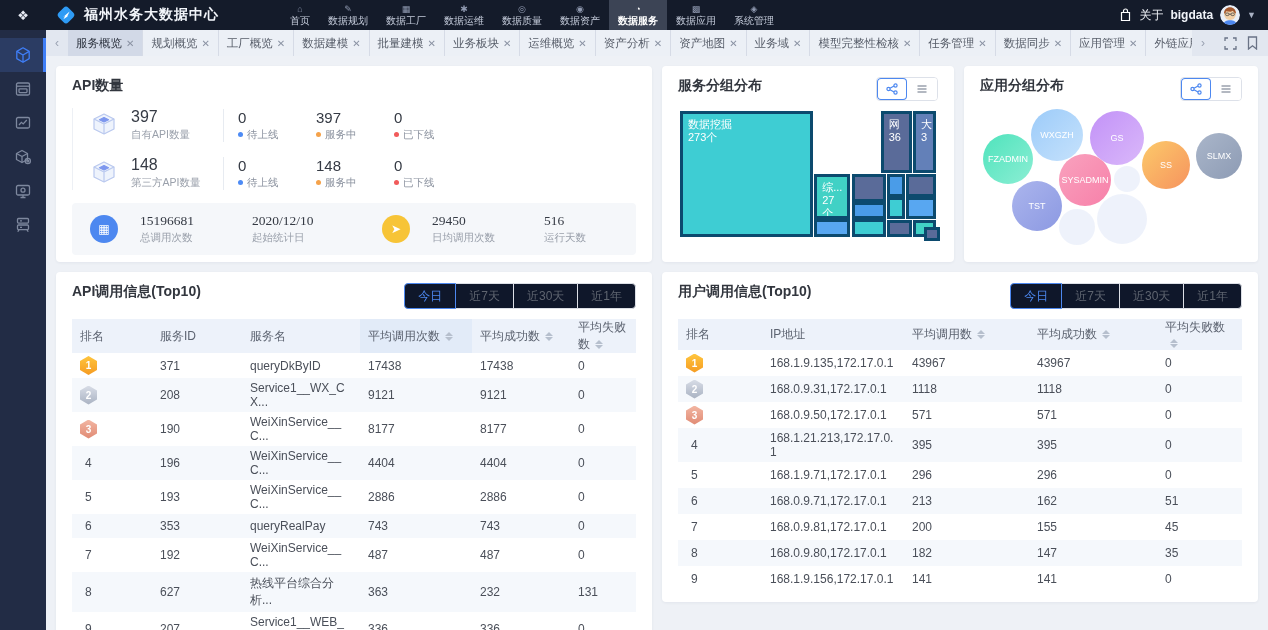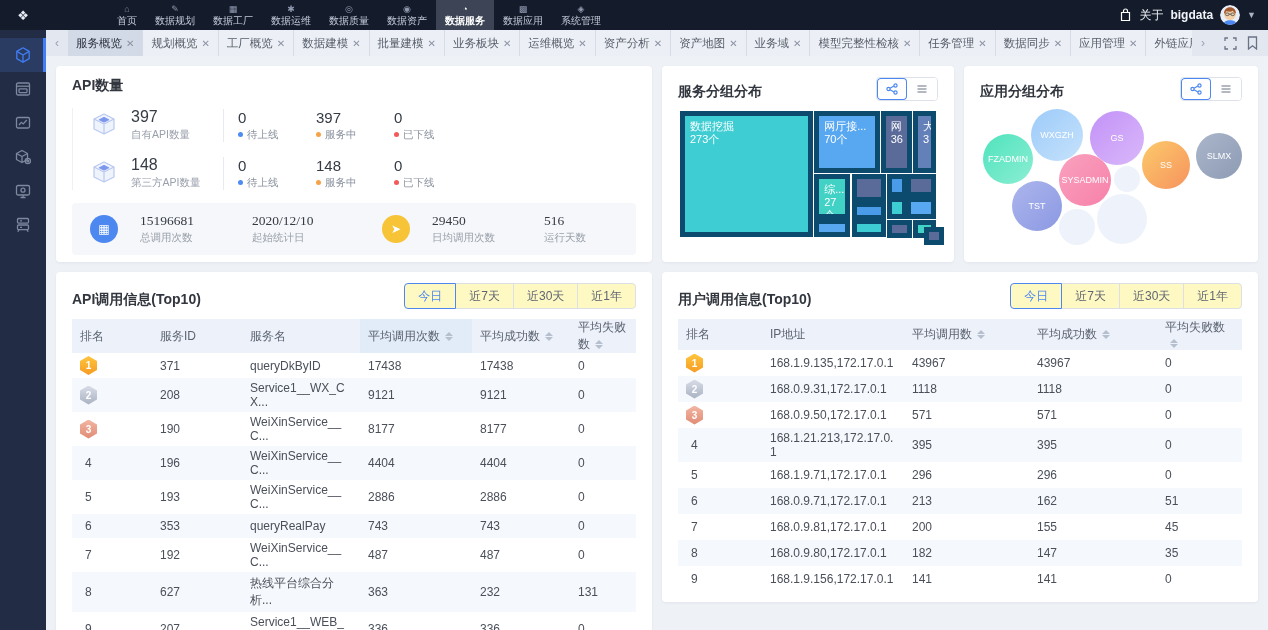--- a/index.html
+++ b/index.html
@@ -36,21 +36,21 @@
 
 .sidebar{position:absolute;top:30px;left:0;bottom:0;width:46px;background:#222c45;padding-top:8px;z-index:25;}
 .side-item{height:34px;display:flex;align-items:center;justify-content:center;color:#7e889e;cursor:pointer;}
 .side-item.active{background:#2b3c63;color:#3f7ef7;box-shadow:inset -3px 0 0 #3f7ef7;}
 
 
 .main{position:absolute;top:56px;left:46px;right:0;bottom:0;padding:10px;}
 .row1{display:flex;gap:10px;height:196px;}
 .row2{display:flex;gap:10px;margin-top:10px;align-items:flex-start;}
 .card{background:#fff;border-radius:4px;box-shadow:0 1px 3px rgba(30,50,90,.06);overflow:hidden;}
-.card-head{display:flex;align-items:flex-end;justify-content:space-between;padding:11px 16px 4px;}
+.card-head{display:flex;align-items:flex-start;justify-content:space-between;padding:11px 16px 4px;}
 .card-title{font-size:14px;font-weight:bold;color:#32363e;}
 
 
 .card-api{width:596px;height:196px;flex:0 0 596px;}
 .api-main{display:flex;align-items:center;padding:4px 16px 0;height:96px;}
 .api-total{display:flex;align-items:center;flex:0 0 225px;}
 .api-total-ico{margin:0 22px 0 18px;}
 .api-total-num{font-size:26px;color:#353a44;font-weight:500;}
 .api-total-label{font-size:11px;color:#9aa0ab;margin-top:3px;}
 .api-groups{flex:1;display:flex;flex-direction:column;justify-content:center;gap:14px;border-left:1px solid #edf0f5;padding-left:14px;}
@@ -72,31 +72,31 @@
 .stat .l{font-size:10.5px;color:#9aa0ab;margin-top:2px;}
 .stats-divider{width:1px;height:30px;background:#e2e6ed;}
 
 
 .card-svc{width:292px;flex:0 0 292px;height:196px;}
 .card-app{flex:1;height:196px;}
 .btn-group{display:flex;border:1px solid #dde1e9;border-radius:4px;overflow:hidden;}
 .bg-btn{width:30px;height:22px;display:flex;align-items:center;justify-content:center;background:#fff;cursor:pointer;color:#9aa1ad;}
 .bg-btn.active{box-shadow:inset 0 0 0 1px #4d88f0;color:#4d88f0;border-radius:4px;}
 .treemap{position:relative;margin:6px 18px 0;height:126px;}
-.tm-block{position:absolute;color:#fff;overflow:hidden;padding:4px 5px;border:5px solid #0c4a6e;}
+.tm-block{position:absolute;color:#fff;overflow:hidden;padding:4px 5px;border:3px solid #0c4a6e;}
 .tm-name{font-size:11px;line-height:13px;white-space:nowrap;}
 .tm-val{font-size:11px;line-height:13px;}
 .bubbles{position:relative;height:148px;margin:0 6px;}
 .bubble{position:absolute;border-radius:50%;display:flex;align-items:center;justify-content:center;color:#fff;font-size:9px;overflow:hidden;}
 
 
 .card-tbl-l{width:596px;flex:0 0 596px;padding-bottom:10px;}
 .card-tbl-r{flex:1;padding-bottom:10px;}
 .filters{display:flex;}
-.f-btn{height:26px;padding:0 13px;display:flex;align-items:center;justify-content:center;font-size:12px;background:#fef9c3;border:1px solid #dcdfe6;color:#5f6570;margin-left:-1px;cursor:pointer;white-space:nowrap;}
+.f-btn{height:26px;padding:0 13px;display:flex;align-items:center;justify-content:center;font-size:12px;background:#0f172a;border:1px solid #dcdfe6;color:#5f6570;margin-left:-1px;cursor:pointer;white-space:nowrap;}
 .f-btn:first-child{border-radius:4px 0 0 4px;margin-left:0;}
 .f-btn:last-child{border-radius:0 4px 4px 0;}
 .f-btn.active{border-color:#4d88f0;color:#4d88f0;position:relative;z-index:2;}
 table{width:calc(100% - 32px);margin:6px 16px 0;border-collapse:collapse;table-layout:fixed;}
 th{background:#edf2fa;height:30px;text-align:left;color:#5c6370;font-weight:normal;font-size:12px;padding:0 8px;}
 th.hl{background:#e2ebf8;}
 td{height:24px;padding:3px 8px;color:#4a4f59;font-size:12px;vertical-align:middle;word-break:break-all;}
 tr.even td{background:#f5f8fc;}
 .t-left th:nth-child(1),.t-left td:nth-child(1){width:80px;}
 .t-left th:nth-child(2),.t-left td:nth-child(2){width:90px;}
@@ -117,20 +117,29 @@
 .m2{background:linear-gradient(180deg,#d7dce6,#a9b2c2);}
 .m3{background:linear-gradient(180deg,#f2b5a2,#e08a73);}
 .rank-n{padding-left:5px;color:#4a4f59;}
 svg{display:block;}
 </style>
 </head>
 <body>
 
 <div class="topbar">
   <div class="menu-ico">❖</div>
+  <div class="brand">
+    <span>
+      <svg width="20" height="20" viewBox="0 0 20 20">
+        <rect x="3.2" y="3.2" width="13.6" height="13.6" rx="3.4" transform="rotate(45 10 10)" fill="#2e9bf5"></rect>
+        <path d="M6.6 12.6 L13.6 6.6 L11.2 11.4 L13 10.6 L7.4 14.2 L9.2 10.8 Z" fill="#fff"></path>
+      </svg>
+    </span>
+    <span class="brand-title">福州水务大数据中心</span>
+  </div>
   <div class="topnav">
       <div class="topnav-item">
       <span class="ti-ico">⌂</span>
       <span class="ti-label">首页</span>
     </div>
       <div class="topnav-item">
       <span class="ti-ico">✎</span>
       <span class="ti-label">数据规划</span>
     </div>
       <div class="topnav-item">
@@ -431,24 +440,20 @@
               <path d="M1.5 3h9M1.5 6h9M1.5 9h9"></path>
             </svg>
           </span>
         </div>
       </div>
       <div class="treemap">
           <div class="tm-block" style="left:0%;top:0%;width:52%;height:100%;background:#3ecdd3">
       <div class="tm-name">数据挖掘</div>
             <div class="tm-val">273个</div>
     </div>
-          <div class="tm-block" style="left:52.4%;top:0%;width:25.6%;height:49.6%;background:#58a7f1">
-      <div class="tm-name">网厅接...</div>
-            <div class="tm-val">70个</div>
-    </div>
           <div class="tm-block" style="left:78.4%;top:0%;width:12.2%;height:49.6%;background:#5a6b99">
       <div class="tm-name">网</div>
             <div class="tm-val">36</div>
     </div>
           <div class="tm-block" style="left:91%;top:0%;width:9%;height:49.6%;background:#6380b8">
       <div class="tm-name">大</div>
             <div class="tm-val">3</div>
     </div>
           <div class="tm-block" style="left:52.4%;top:50%;width:14.2%;height:35.6%;background:#41d1c5">
       <div class="tm-name">综...</div>

